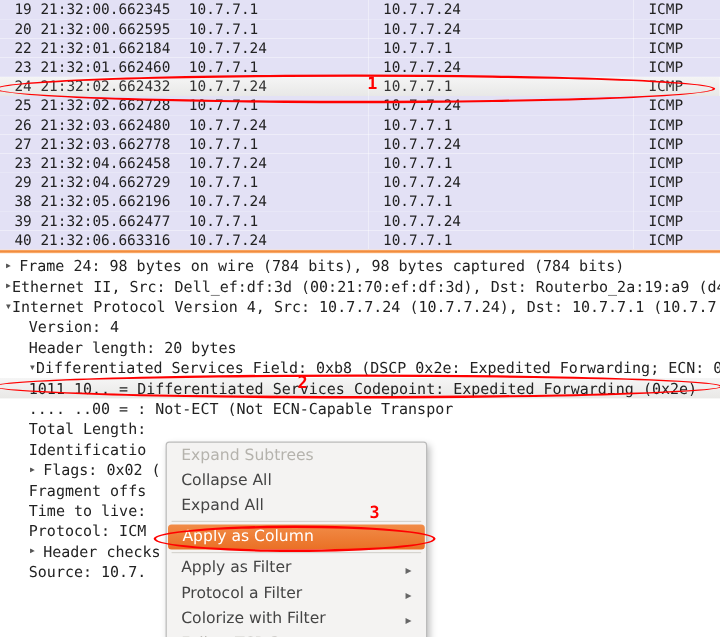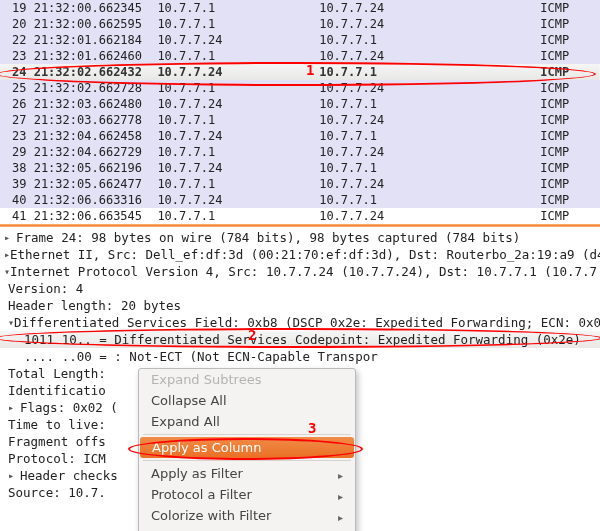--- a/index.html
+++ b/index.html
@@ -23,21 +23,21 @@
   }
   .packet-row {
     background: #e3e1f5;
   }
   .packet-row.white {
     background: #ffffff;
   }
   .packet-row.selected {
     background: linear-gradient(#f5f5f5, #e8e8e7);
     color: #333;
-    font-weight: bold;
+    font-weight: normal;
   }
   .col-no   { width: 142px; }
   .col-src  { width: 158px; }
   .col-dst  { width: 216px; }
   .col-prot { width: 70px; }
 
   .hl-oval {
     position: absolute;
     border: 2px solid #ff0000;
     border-radius: 50%;
@@ -67,21 +67,21 @@
     align-items: center;
     padding: 0 4px;
     white-space: nowrap;
   }
   .details .twisty {
     width: 12px;
     display: inline-block;
     color: #555;
     font-size: 10px;
   }
-  .details .indent1 { padding-left: 8px; }
+  .details .indent1 { padding-left: 24px; }
   .details .indent2 { padding-left: 24px; }
   .details .sel {
     background: linear-gradient(#f5f5f5, #e9e8e6);
   }
 
   .ctx-menu {
     position: absolute;
     left: 138px;
     top: 368px;
     width: 216px;
@@ -199,26 +199,20 @@
           <td>10.7.7.1</td>
           <td>10.7.7.24</td>
           <td>ICMP</td>
         </tr>
         <tr class="packet-row ">
           <td>40 21:32:06.663316</td>
           <td>10.7.7.24</td>
           <td>10.7.7.1</td>
           <td>ICMP</td>
         </tr>
-        <tr class="packet-row white">
-          <td>41 21:32:06.663545</td>
-          <td>10.7.7.1</td>
-          <td>10.7.7.24</td>
-          <td>ICMP</td>
-        </tr>
       </tbody>
 </table>
 <div class="hl-oval" style="left:-4px; top:62px; width:596px; height:20px;"></div>
 <div class="hl-num" style="left:306px; top:62px;">1</div>
 </div>
 
 <div class="sep"></div>
 
 <div class="details">
   <div class="row">
@@ -253,24 +247,24 @@
       <span>Total Length:</span>
     </div>
   <div class="row indent1">
       <span>Identificatio</span>
     </div>
   <div class="row indent1">
       <span class="twisty">▸</span>
       <span>Flags: 0x02 (</span>
     </div>
   <div class="row indent1">
+      <span>Fragment offs</span>
+    </div>
+  <div class="row indent1">
       <span>Time to live:</span>
-    </div>
-  <div class="row indent1">
-      <span>Fragment offs</span>
     </div>
   <div class="row indent1">
       <span>Protocol: ICM</span>
     </div>
   <div class="row indent1">
       <span class="twisty">▸</span>
       <span>Header checks</span>
     </div>
   <div class="row indent1">
       <span>Source: 10.7.</span>

